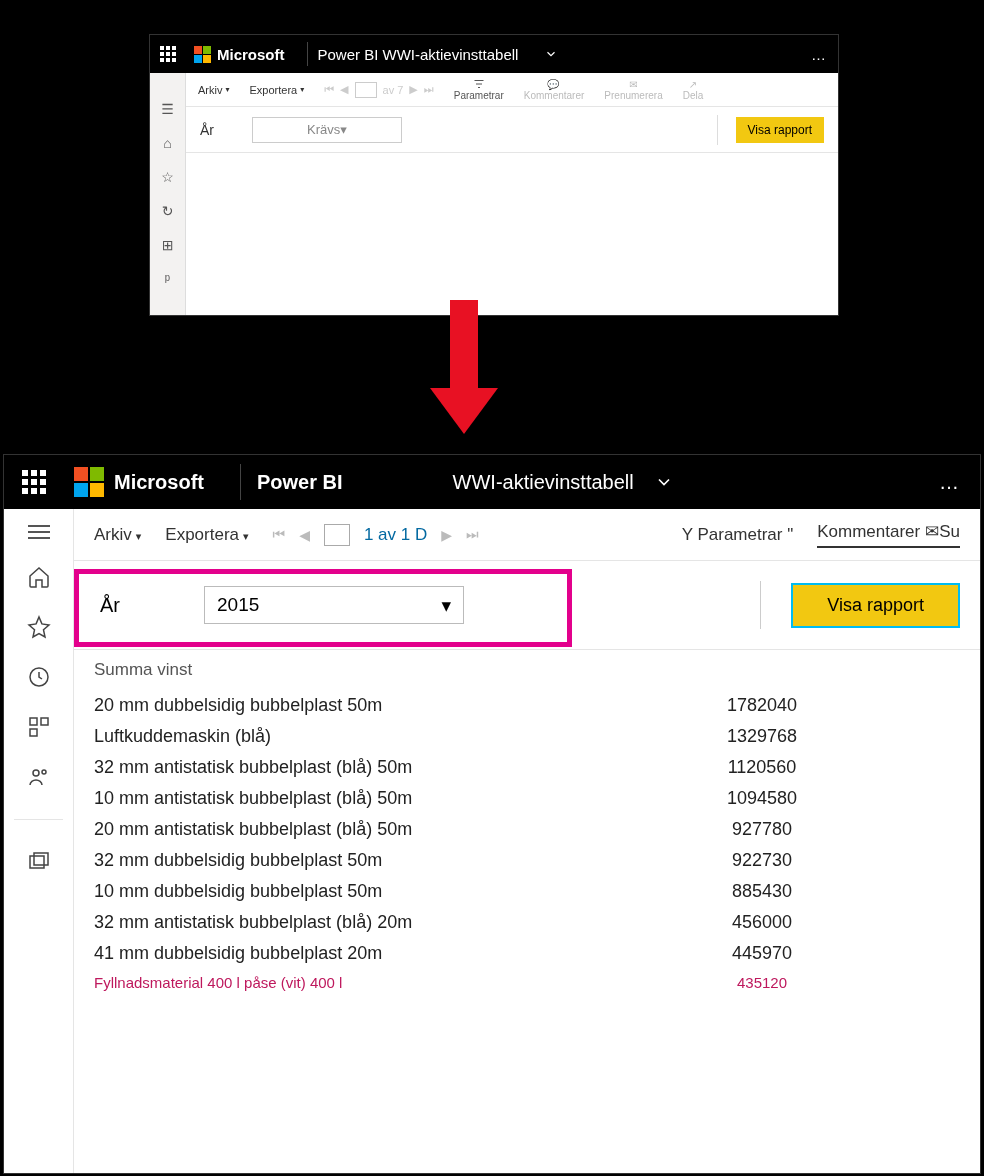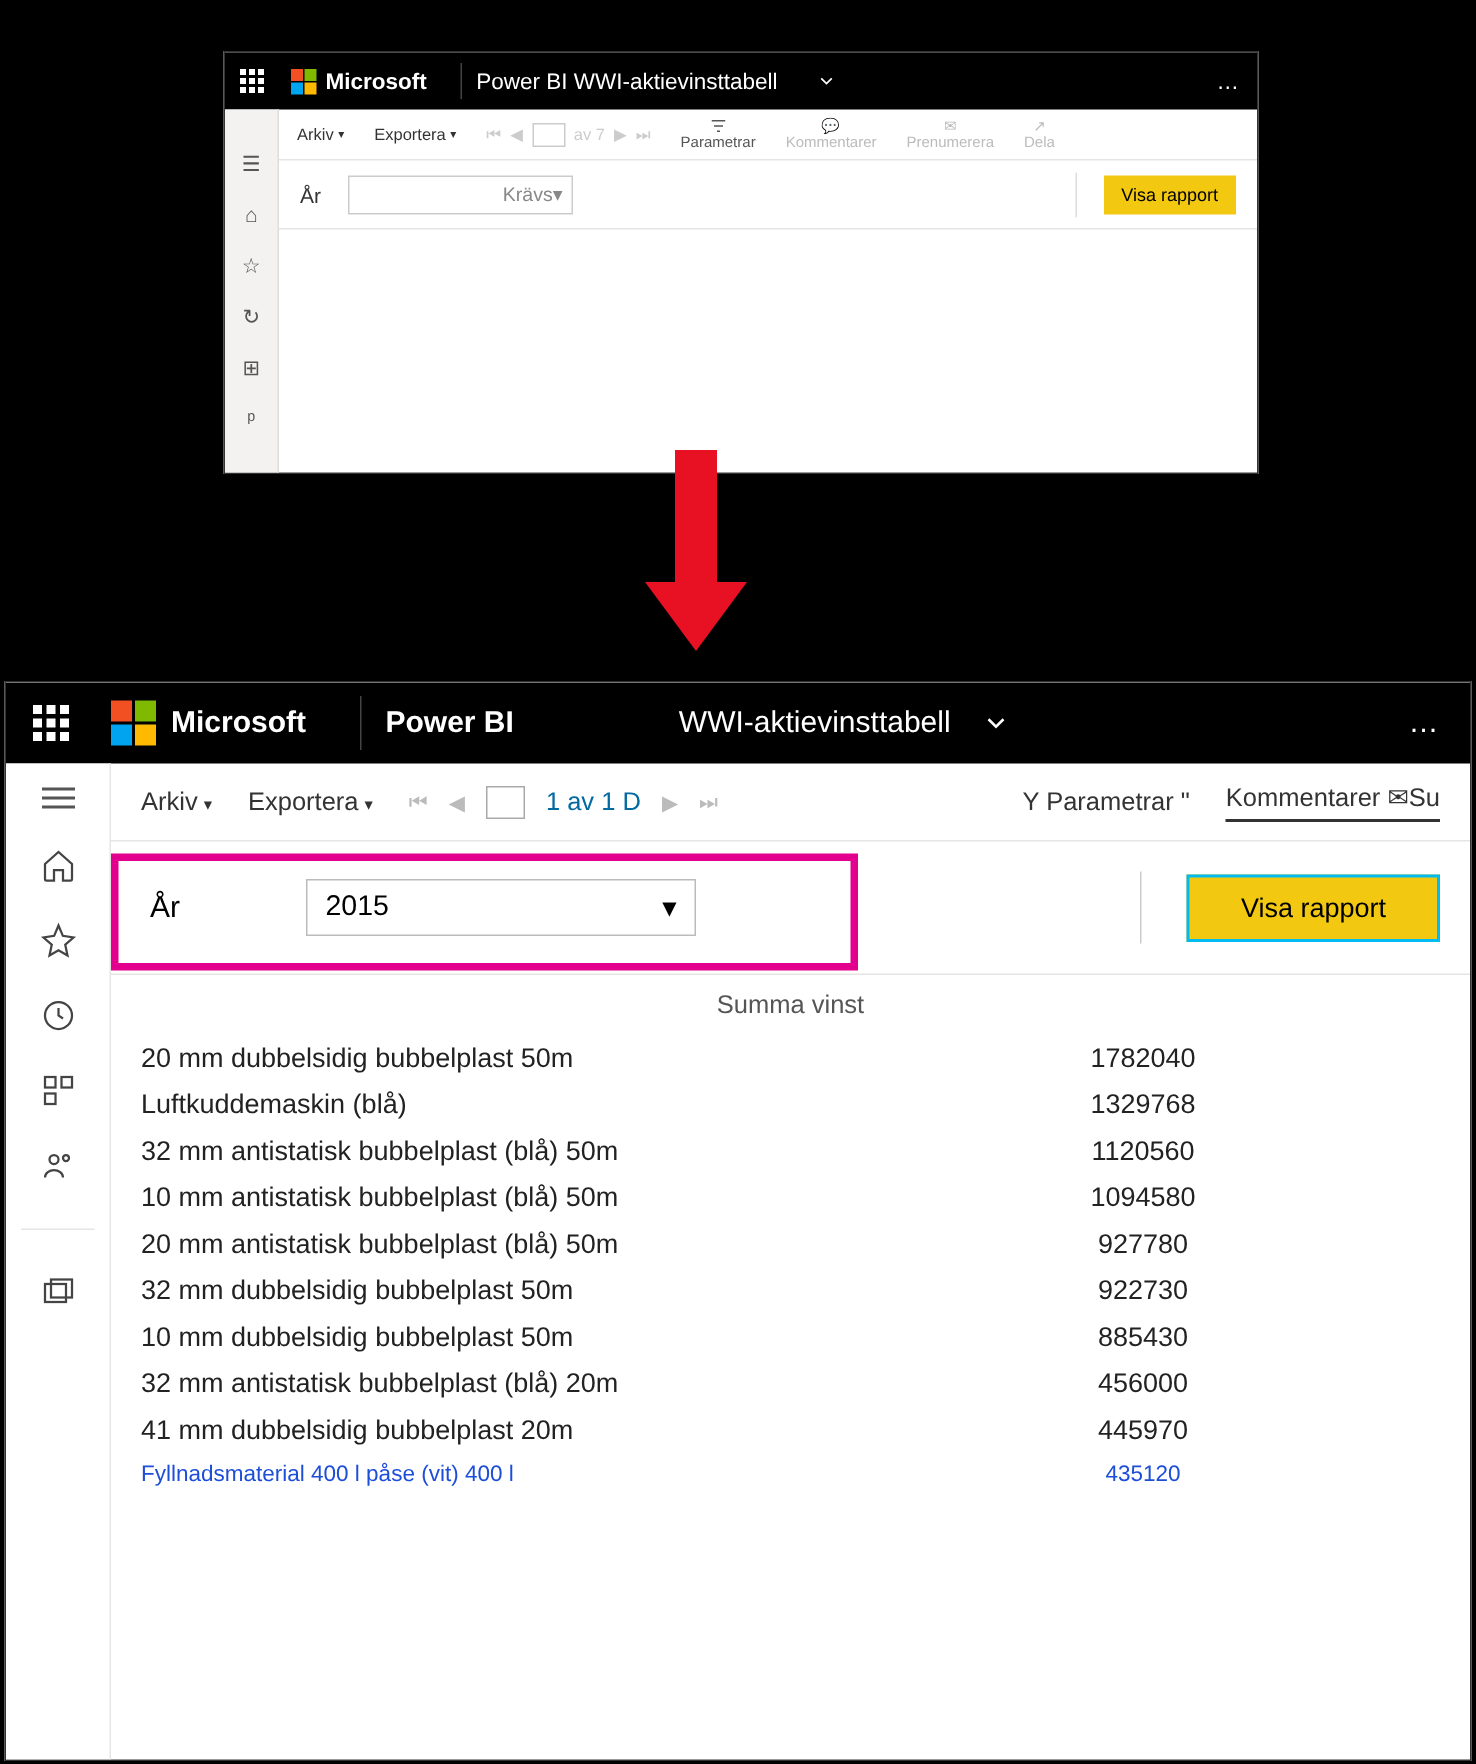--- a/index.html
+++ b/index.html
@@ -73,22 +73,22 @@
   .top-toolbar .grp.dark { color:#555; }
   .top-toolbar .pagenav { color:#ccc; display:flex; align-items:center; gap:6px; font-size:11px;}
   .top-toolbar .pagebox { width:22px; height:16px; border:1px solid #ccc; background:#fff;}
   .top-param-row {
     height:46px; border-bottom:1px solid #e5e5e5;
     display:flex; align-items:center; padding:0 14px; gap:18px;
   }
   .top-param-row .plabel { font-size:14px; color:#333; }
   .top-param-row .pselect {
     width:150px; height:26px; border:1px solid #ccc;
-    display:flex; align-items:center; justify-content:flex-end;
-    padding:0 6px; color:#888; font-size:13px;
+    display:flex; align-items:center; justify-content:center;
+    padding:0 6px; color:#888; font-size:13px;margin-left:20px;
   }
   .top-param-row .vsep { width:1px; height:30px; background:#ddd; margin-left:auto;}
   .top-param-row .btn {
     background:#f2c811; border:none; padding:6px 12px;
     font-size:12px; font-family:inherit;
   }
 
   
   .arrow {
     position:absolute;
@@ -190,26 +190,26 @@
     background:#f2c811; border:2px solid #00bcf2;
     padding:10px 34px; font-size:18px; font-family:inherit;
   }
 
   .tablewrap { padding:0 20px; border-top:1px solid #e5e5e5; }
   .tbl-head {
     display:flex; font-size:17px; color:#555;
     padding:10px 0;
   }
   .tbl-head .c1{flex:0 0 470px; text-align:center;}
-  .tbl-head .c2{flex:1; text-align:center;}
+  .tbl-head .c2{flex:1; }
   .tbl-row {
     display:flex; font-size:18px; color:#222;
     padding:5px 0;
   }
-  .tbl-row.small { font-size:15px; color:#1d4ed8;}
+  .tbl-row.small { font-size:15px; color:#be185d;}
   .tbl-row .c1{flex:0 0 470px;}
   .tbl-row .c2{flex:1; text-align:center;}
 
   svg { display:block; }
 </style>
 </head>
 <body>
 
 <div class="top-panel">
   <div class="top-header">

